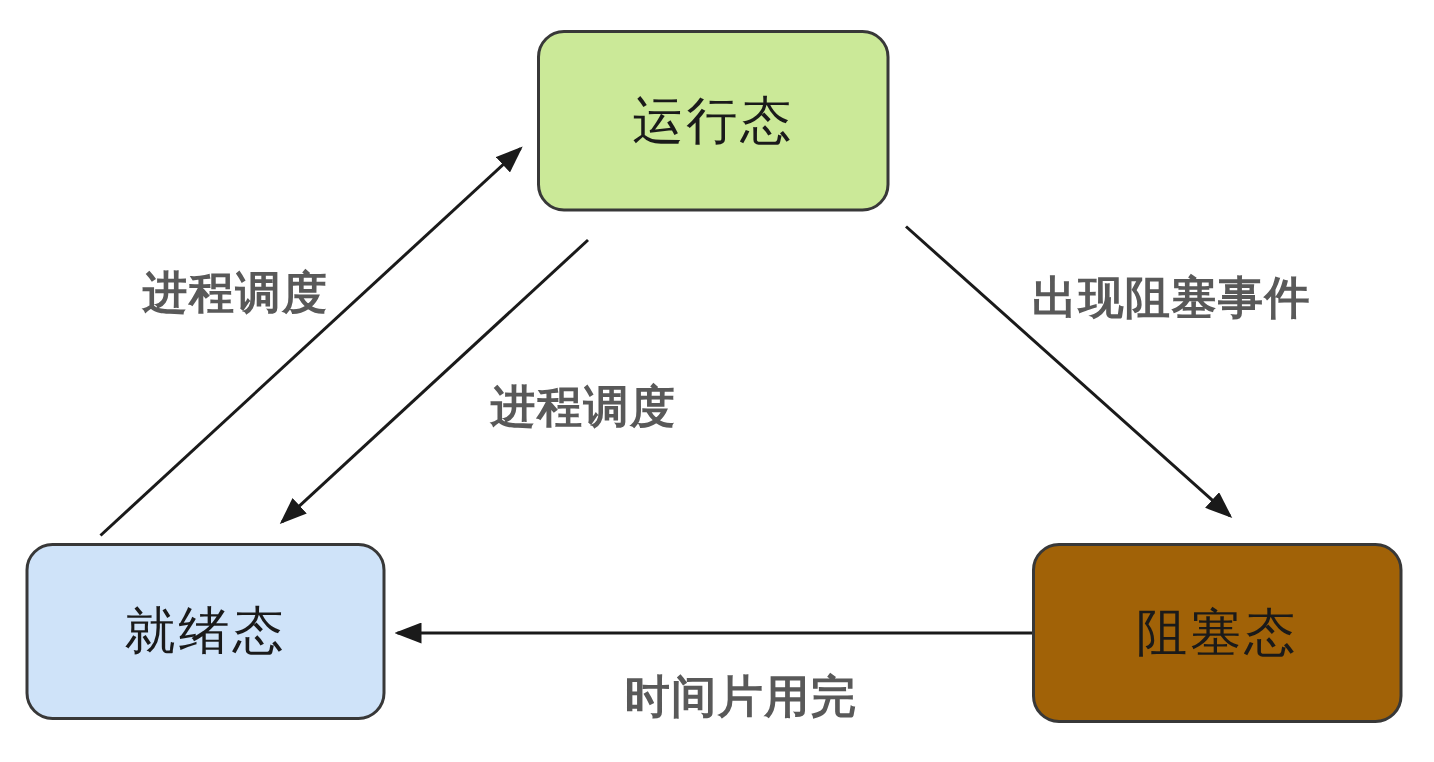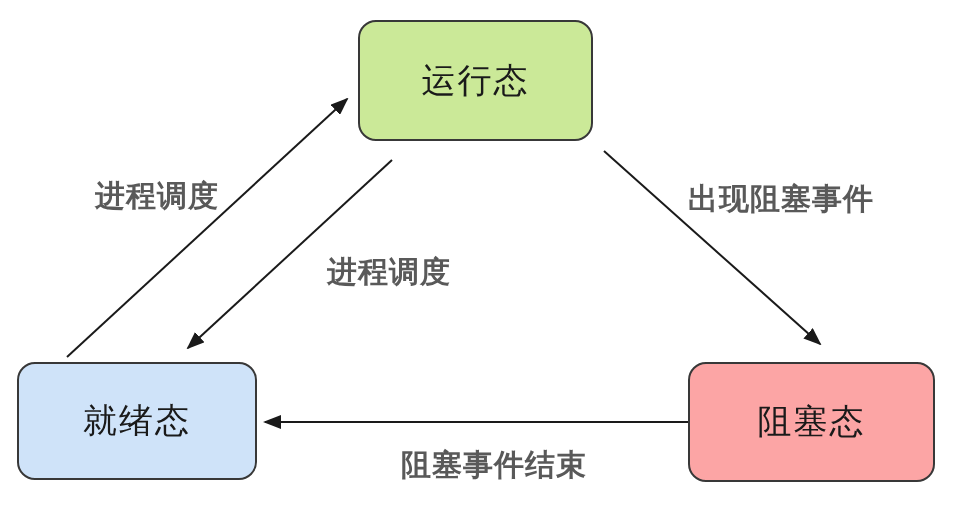--- a/index.html
+++ b/index.html
@@ -69,25 +69,25 @@
   </svg>
 
   <div class="node node-running" style="background-color: rgb(203, 233, 152);">
     <span>运行态</span>
   </div>
 
   <div class="node node-ready" style="background-color: rgb(207, 227, 249);">
     <span>就绪态</span>
   </div>
 
-  <div class="node node-blocked" style="background-color: #fca5a5;">
+  <div class="node node-blocked" style="background-color: #a16207;">
     <span>阻塞态</span>
   </div>
 
   <div class="edge-label label-dispatch">进程调度</div>
 
   <div class="edge-label label-timeslice">进程调度</div>
 
   <div class="edge-label label-blockevent">出现阻塞事件</div>
 
-  <div class="edge-label label-blockend">阻塞事件结束</div>
+  <div class="edge-label label-blockend">时间片用完</div>
 
 </div>
 
 </body></html>

